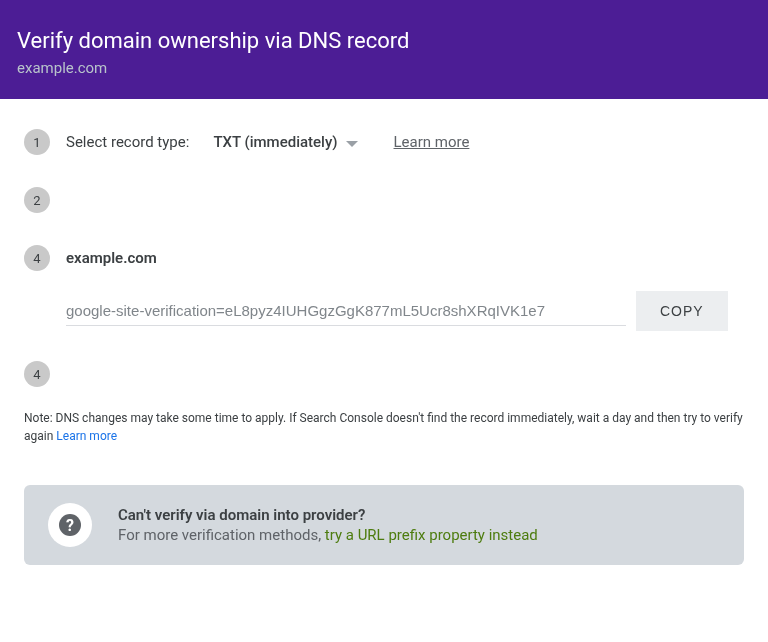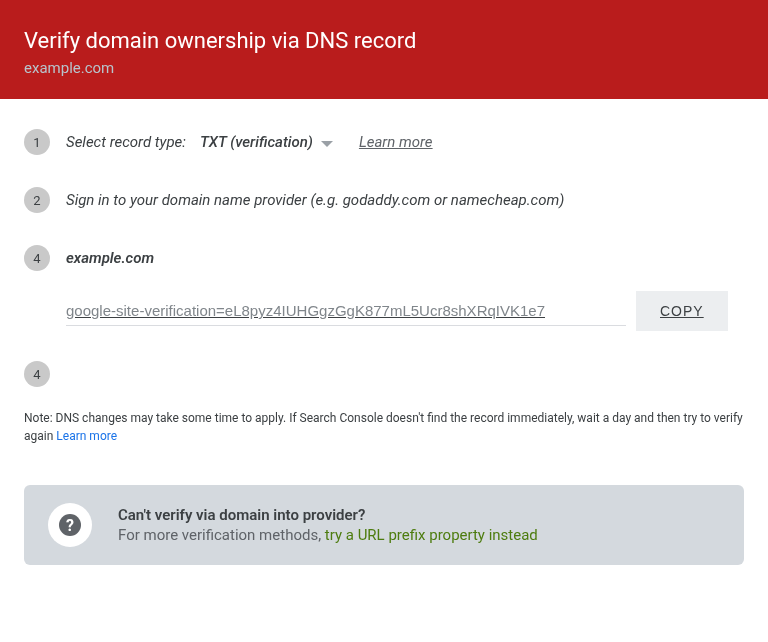--- a/index.html
+++ b/index.html
@@ -3,22 +3,22 @@
   <meta charset="utf-8">
   <style>
     * { box-sizing: border-box; margin: 0; padding: 0; }
     body {
       font-family: Roboto, Arial, sans-serif;
       background: #fff;
       color: #3c4043;
       width: 768px;
     }
     .header {
-      background: #b91c1c;
-      padding: 28px 24px 22px;
+      background: #4c1d95;
+      padding: 28px 17px 22px;
       color: #fff;
     }
     .header-title {
       font-size: 22px;
       font-weight: 400;
       margin-bottom: 6px;
     }
     .header-domain {
       font-size: 15px;
       color: #b8c3cb;
@@ -43,22 +43,21 @@
       justify-content: center;
       flex-shrink: 0;
       margin-right: 16px;
     }
     .step-body {
       font-size: 15px;
       color: #3c4043;
       display: flex;
       align-items: center;
       flex-wrap: wrap;
-      gap: 0;
-      font-style: italic;
+      gap: 10px;
     }
     .dropdown {
       display: inline-flex;
       align-items: center;
       margin-left: 14px;
       cursor: pointer;
     }
     .dropdown-val {
       font-weight: 500;
       color: #3c4043;
@@ -72,21 +71,20 @@
       color: #5f6368;
       text-decoration: underline;
       cursor: pointer;
     }
     .bold { font-weight: 600; }
     .code-row {
       display: flex;
       align-items: center;
       margin: 0 0 30px 42px;
       gap: 10px;
-      text-decoration: underline;
     }
     .code-input {
       border: none;
       border-bottom: 1px solid #dadce0;
       font-size: 15px;
       color: #80868b;
       padding: 6px 0;
       width: 560px;
       background: transparent;
       outline: none;
@@ -164,36 +162,33 @@
   <div class="header-domain">example.com</div>
 </div>
 
 <div class="content">
 
   <div class="step">
     <div class="step-num">1</div>
     <div class="step-body">
       <span>Select record type:</span>
       <span class="dropdown">
-        <span class="dropdown-val">TXT (verification)</span>
+        <span class="dropdown-val">TXT (immediately)</span>
         <span class="chevron">
           <svg width="12" height="6" viewBox="0 0 12 6">
               <path d="M0 0 L6 6 L12 0 Z" fill="#9aa0a6"></path>
             </svg>
         </span>
       </span>
       <a class="learn-link">Learn more</a>
     </div>
   </div>
 
   <div class="step">
     <div class="step-num">2</div>
-    <div class="step-body">
-      <span>Sign in to your domain name provider (e.g. godaddy.com or namecheap.com)</span>
-    </div>
   </div>
 
   <div class="step" style="margin-bottom:20px;">
     <div class="step-num">4</div>
     <div class="step-body">
       <span class="bold">example.com</span>
     </div>
   </div>
 
   <div class="code-row">

